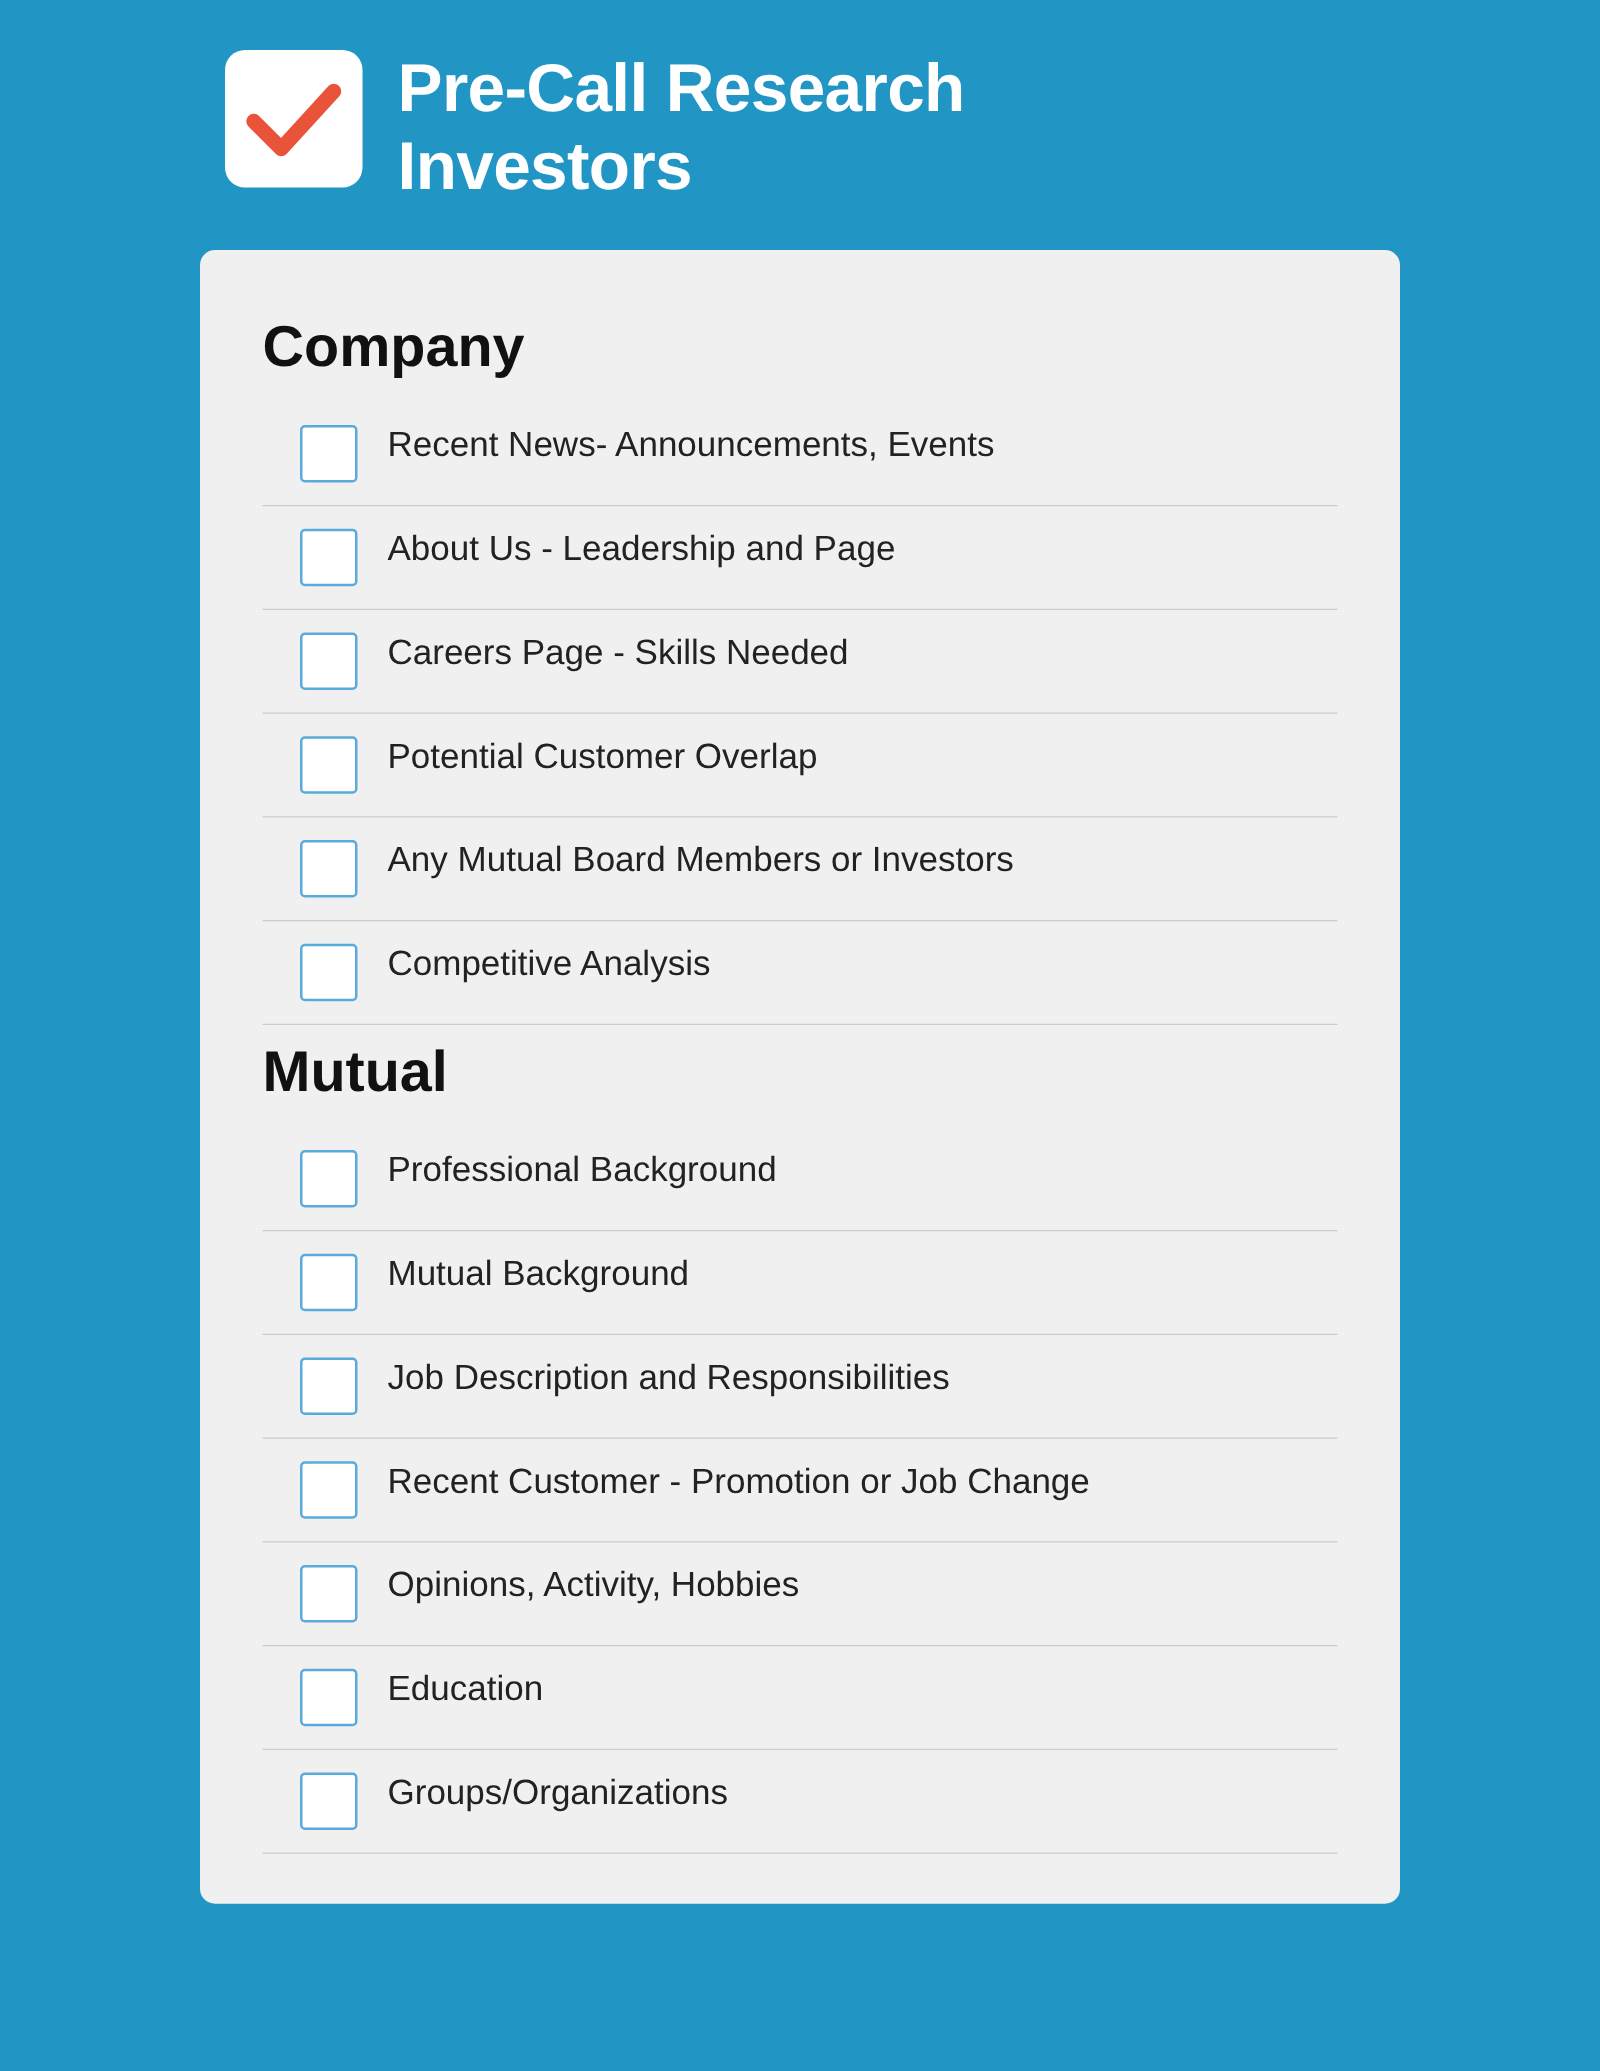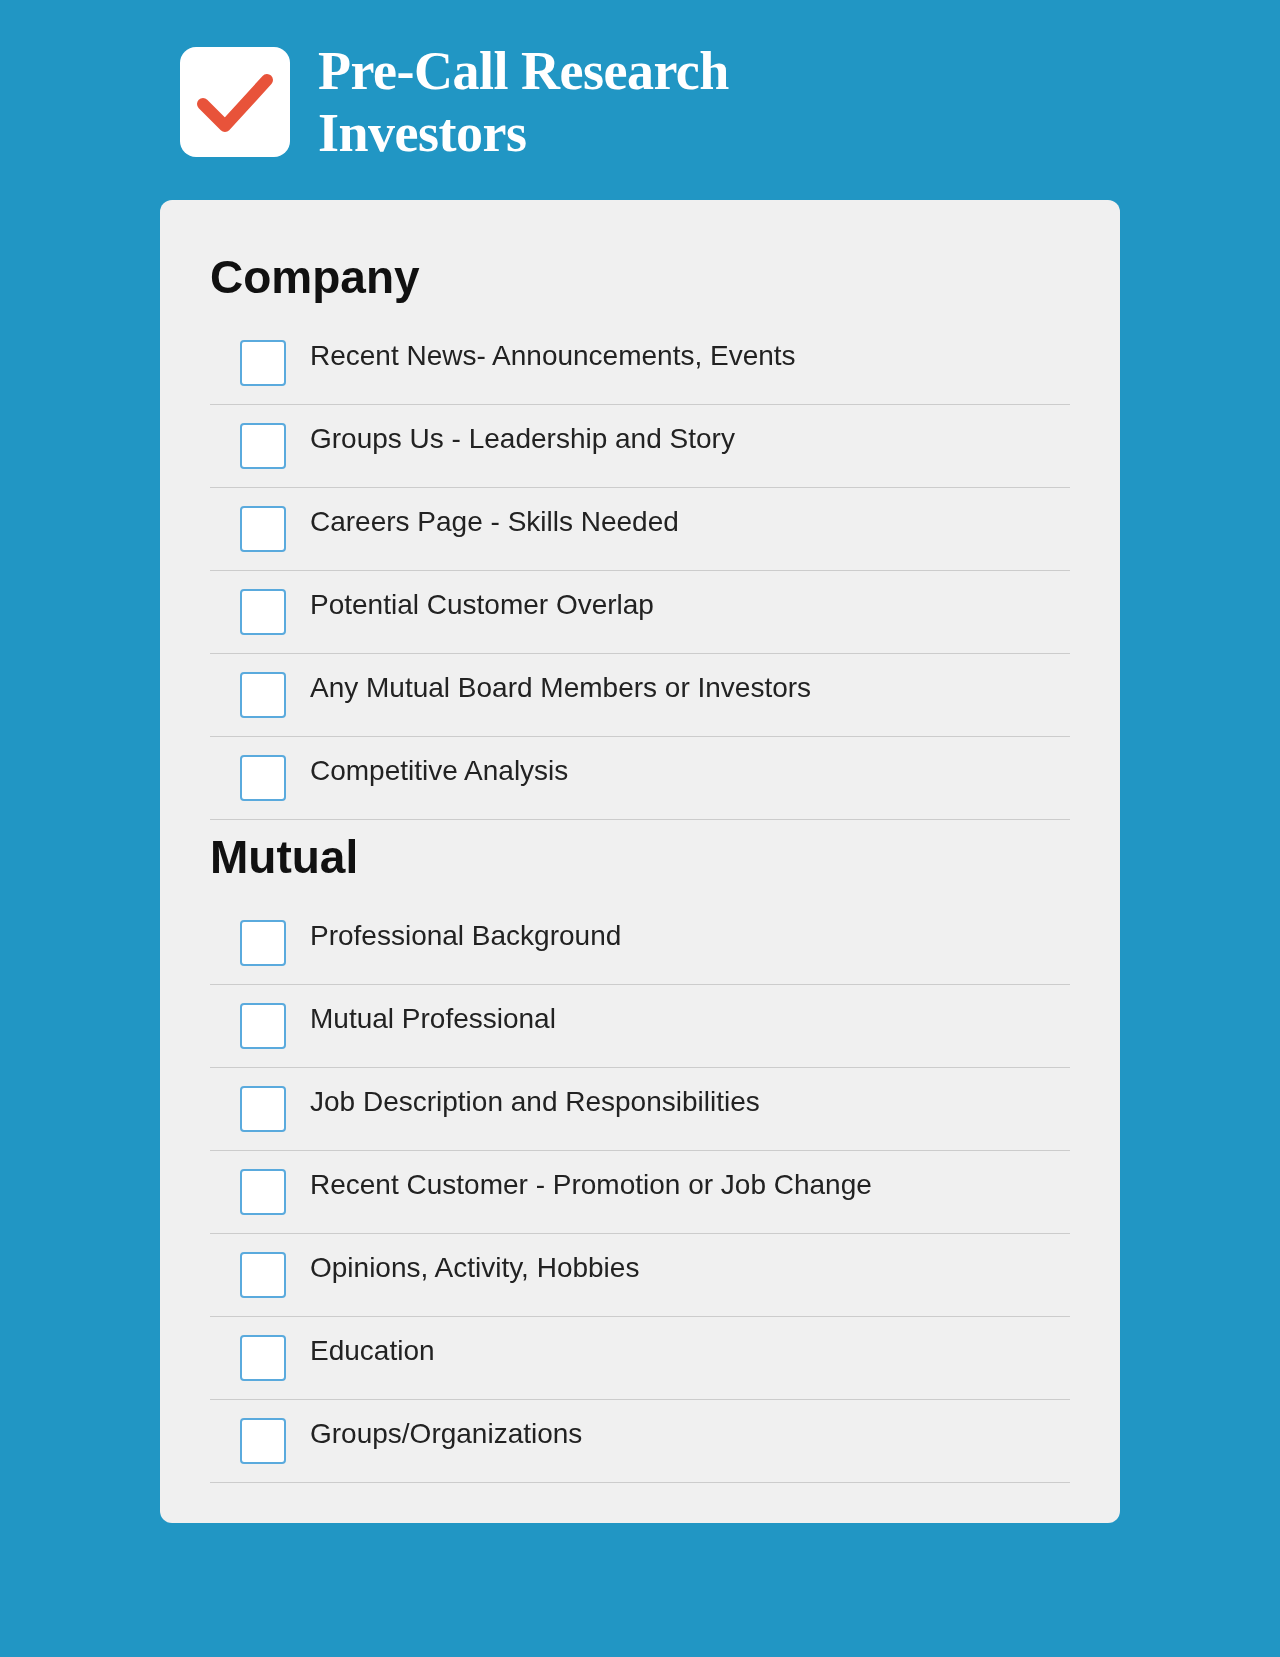--- a/index.html
+++ b/index.html
@@ -23,26 +23,24 @@
       width: 100%;
       max-width: 960px;
       display: flex;
       flex-direction: column;
       align-items: center;
     }
 
     
     .header {
       display: flex;
-      align-items: center;
       gap: 28px;
       margin-bottom: 36px;
       width: 100%;
       padding-left: 20px;
-      font-family: Liberation Serif, serif;
     }
 
     .checkbox-icon-wrapper {
       background: white;
       border-radius: 16px;
       width: 110px;
       height: 110px;
       display: flex;
       align-items: center;
       justify-content: center;
@@ -138,21 +136,21 @@
 
     <div>
       <div class="section-title">Company</div>
       <ul class="checklist">
         <li class="checklist-item">
           <div class="checkbox"></div>
           <span class="item-label">Recent News- Announcements, Events</span>
         </li>
         <li class="checklist-item">
           <div class="checkbox"></div>
-          <span class="item-label">Groups Us - Leadership and Story</span>
+          <span class="item-label">About Us - Leadership and Page</span>
         </li>
         <li class="checklist-item">
           <div class="checkbox"></div>
           <span class="item-label">Careers Page - Skills Needed</span>
         </li>
         <li class="checklist-item">
           <div class="checkbox"></div>
           <span class="item-label">Potential Customer Overlap</span>
         </li>
         <li class="checklist-item">
@@ -168,21 +166,21 @@
 
     <div>
       <div class="section-title">Mutual</div>
       <ul class="checklist">
         <li class="checklist-item">
           <div class="checkbox"></div>
           <span class="item-label">Professional Background</span>
         </li>
         <li class="checklist-item">
           <div class="checkbox"></div>
-          <span class="item-label">Mutual Professional</span>
+          <span class="item-label">Mutual Background</span>
         </li>
         <li class="checklist-item">
           <div class="checkbox"></div>
           <span class="item-label">Job Description and Responsibilities</span>
         </li>
         <li class="checklist-item">
           <div class="checkbox"></div>
           <span class="item-label">Recent Customer - Promotion or Job Change</span>
         </li>
         <li class="checklist-item">

